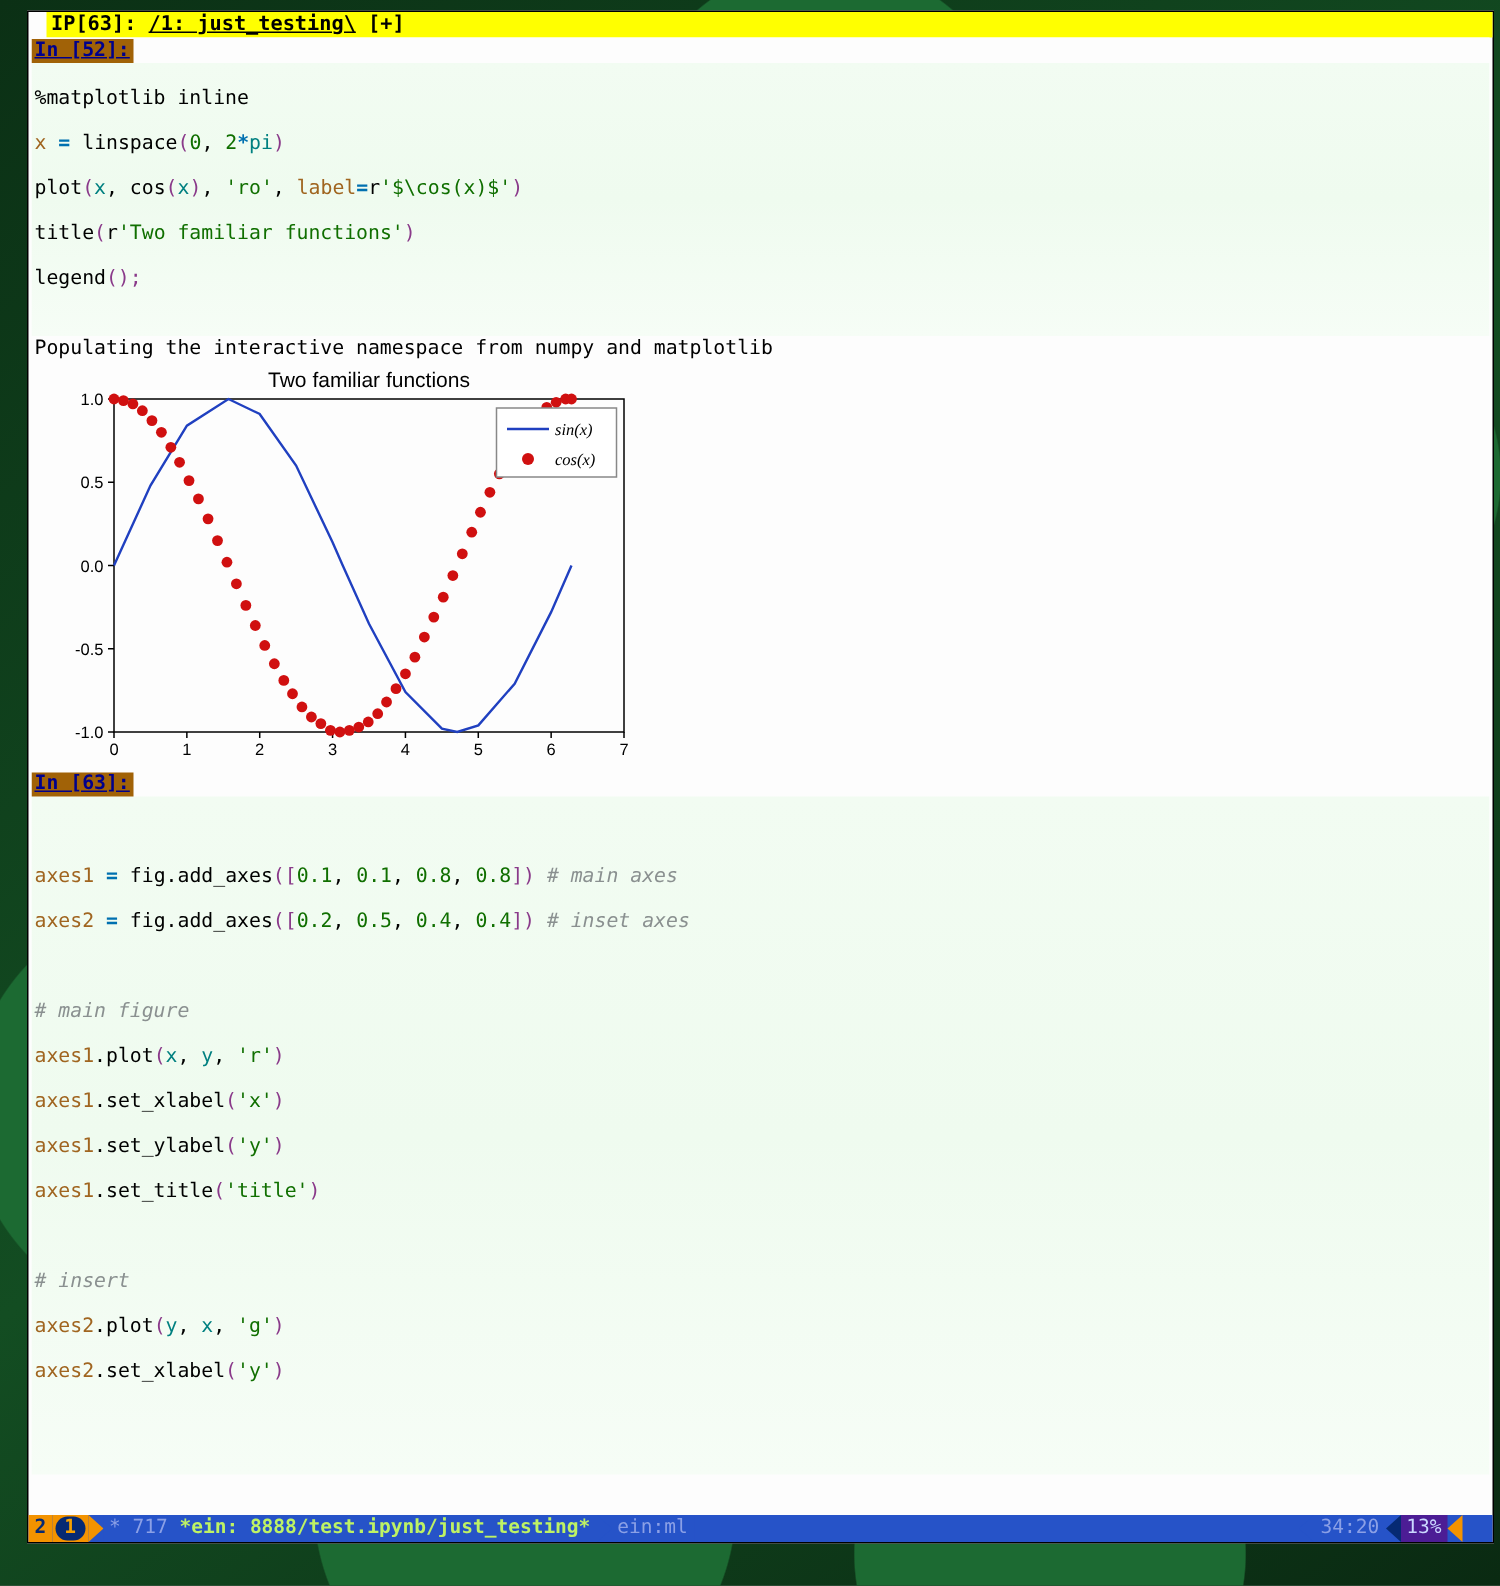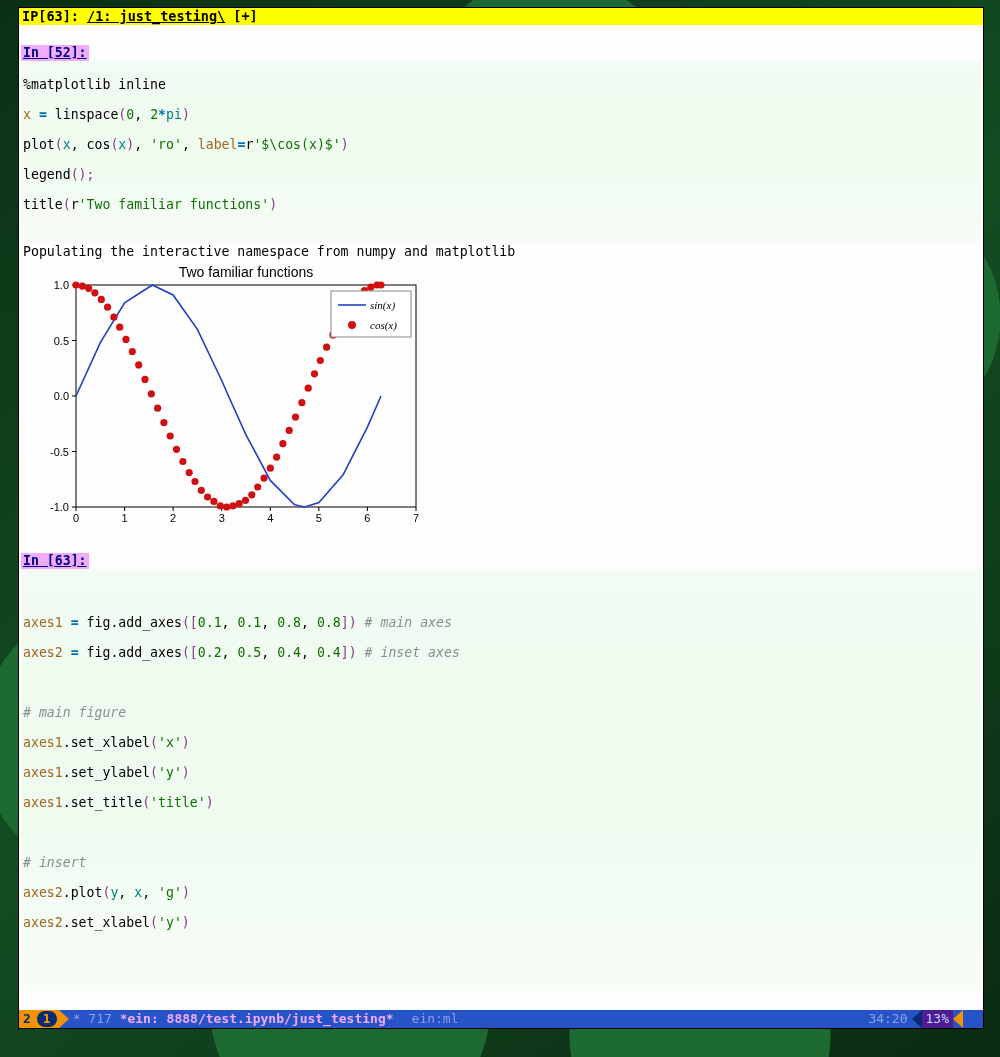--- a/index.html
+++ b/index.html
@@ -26,20 +26,21 @@
       radial-gradient(circle at 70% 98%, #1c6a32 0 130px, transparent 131px),
       linear-gradient(145deg, #0b3015, #134d22, #0a2a12);
   }
   .frame {
     position: absolute;
     left: 18px; top: 7px;
     width: 964px;
     height: 1020px;
     background: #fdfdfd;
     border: 1px solid #000;
+    padding-left: 12px;
   }
   .titlebar {
     background: #ffff00;
     padding: 0 3px;
     font-weight: bold;
     line-height: 17px;
     height: 17px;
     font-size: 13.5px;
     letter-spacing: 0px;
   }
@@ -47,27 +48,26 @@
   .notebook {
     position: absolute;
     left: 2px; right: 2px;
     top: 17px;
     bottom: 18px;
     background: #fdfdfd;
     overflow: hidden;
   }
   .cell-prompt {
     display: inline-block;
-    background: #f0abfc;
+    background: #a16207;
     color: #00008b;
     font-weight: bold;
     padding: 0 2px;
     text-decoration: underline;
     line-height: 16px;
-    margin-top: 19px;
   }
   .code-area {
     background: linear-gradient(#f2fcf2, #effbef, #f6fdf6);
     padding: 1px 2px 1px 2px;
     line-height: 15px;
     white-space: pre;
   }
   .cell { margin: 1px 0 0 0; }
   .line { white-space: pre; min-height: 15px; }
   .kw  { color: #7040c0; font-weight: 600; }
@@ -98,21 +98,21 @@
     font-family: inherit;
     font-size: 13px;
     line-height: 18px;
     display: flex;
     align-items: center;
   }
   .sb-seg { padding: 0 4px; white-space: pre; }
   .sb-orange { background: #f39300; color: #062a73; font-weight: bold; }
   .sb-badge  { background: #062a73; color: #f5a000; font-weight: bold; border-radius: 9px; padding: 0 6px; margin: 0 2px; line-height: 16px; height: 16px; display: inline-flex; align-items: center; }
   .sb-blue   { background: #2653c8; color: #cad8ff; }
-  .sb-bright { color: #f0abfc; font-weight: bold; }
+  .sb-bright { color: #bef264; font-weight: bold; }
   .sb-dim    { color: #8ba0e6; }
   .sb-spacer { flex: 1; }
   .sb-arrow {
     width: 0; height: 0;
     display: inline-block;
   }
   .arr-l-orange-to-blue {
     border-left: 10px solid #f39300;
     border-top: 9px solid transparent;
     border-bottom: 9px solid transparent;
@@ -146,22 +146,22 @@
   </div>
 
   <div class="notebook">
 
     <div class="cell">
       <span class="cell-prompt">In [52]:</span>
       <div class="code-area">
 <div class="line"><span class="fn">%matplotlib inline</span></div>
 <div class="line"><span class="var">x</span> <span class="op">=</span> <span class="fn">linspace</span><span class="par">(</span><span class="num">0</span>, <span class="num">2</span><span class="op">*</span><span class="pnm">pi</span><span class="par">)</span></div>
 <div class="line"><span class="fn">plot</span><span class="par">(</span><span class="pnm">x</span>, <span class="fn">cos</span><span class="par">(</span><span class="pnm">x</span><span class="par">)</span>, <span class="str">'ro'</span>, <span class="var">label</span><span class="op">=</span>r<span class="str">'$\cos(x)$'</span><span class="par">)</span></div>
+<div class="line"><span class="fn">title</span><span class="par">(</span>r<span class="str">'Two familiar functions'</span><span class="par">)</span></div>
 <div class="line"><span class="fn">legend</span><span class="par">();</span></div>
-<div class="line"><span class="fn">title</span><span class="par">(</span>r<span class="str">'Two familiar functions'</span><span class="par">)</span></div>
       </div>
       <div class="output-text">Populating the interactive namespace from numpy and matplotlib</div>
 
       
       <svg class="plot" width="400" height="265" viewBox="0 0 400 265">
         <text id="p1-title" x="225" y="14" text-anchor="middle" font-size="14" font-family="sans-serif">Two familiar functions</text>
         <g id="p1-axes" transform="translate(55,22)">
           <rect x="0" y="0" width="340" height="222" fill="none" stroke="#000"></rect>
           <g id="p1-yticks" font-size="11" font-family="sans-serif" text-anchor="end">
               <line x1="-4" y1="222" x2="0" y2="222" stroke="#000"></line>
@@ -258,20 +258,21 @@
     </div>
 
     <div class="cell">
       <span class="cell-prompt">In [63]:</span>
       <div class="code-area">
 <div class="line"></div>
 <div class="line"><span class="var">axes1</span> <span class="op">=</span> <span class="fn">fig</span>.<span class="fn">add_axes</span><span class="par">([</span><span class="num">0.1</span>, <span class="num">0.1</span>, <span class="num">0.8</span>, <span class="num">0.8</span><span class="par">])</span> <span class="com"># main axes</span></div>
 <div class="line"><span class="var">axes2</span> <span class="op">=</span> <span class="fn">fig</span>.<span class="fn">add_axes</span><span class="par">([</span><span class="num">0.2</span>, <span class="num">0.5</span>, <span class="num">0.4</span>, <span class="num">0.4</span><span class="par">])</span> <span class="com"># inset axes</span></div>
 <div class="line"></div>
 <div class="line"><span class="com"># main figure</span></div>
+<div class="line"><span class="var">axes1</span>.<span class="fn">plot</span><span class="par">(</span><span class="pnm">x</span>, <span class="pnm">y</span>, <span class="str">'r'</span><span class="par">)</span></div>
 <div class="line"><span class="var">axes1</span>.<span class="fn">set_xlabel</span><span class="par">(</span><span class="str">'x'</span><span class="par">)</span></div>
 <div class="line"><span class="var">axes1</span>.<span class="fn">set_ylabel</span><span class="par">(</span><span class="str">'y'</span><span class="par">)</span></div>
 <div class="line"><span class="var">axes1</span>.<span class="fn">set_title</span><span class="par">(</span><span class="str">'title'</span><span class="par">)</span></div>
 <div class="line"></div>
 <div class="line"><span class="com"># insert</span></div>
 <div class="line"><span class="var">axes2</span>.<span class="fn">plot</span><span class="par">(</span><span class="pnm">y</span>, <span class="pnm">x</span>, <span class="str">'g'</span><span class="par">)</span></div>
 <div class="line"><span class="var">axes2</span>.<span class="fn">set_xlabel</span><span class="par">(</span><span class="str">'y'</span><span class="par">)</span></div>
 
 
       </div>

